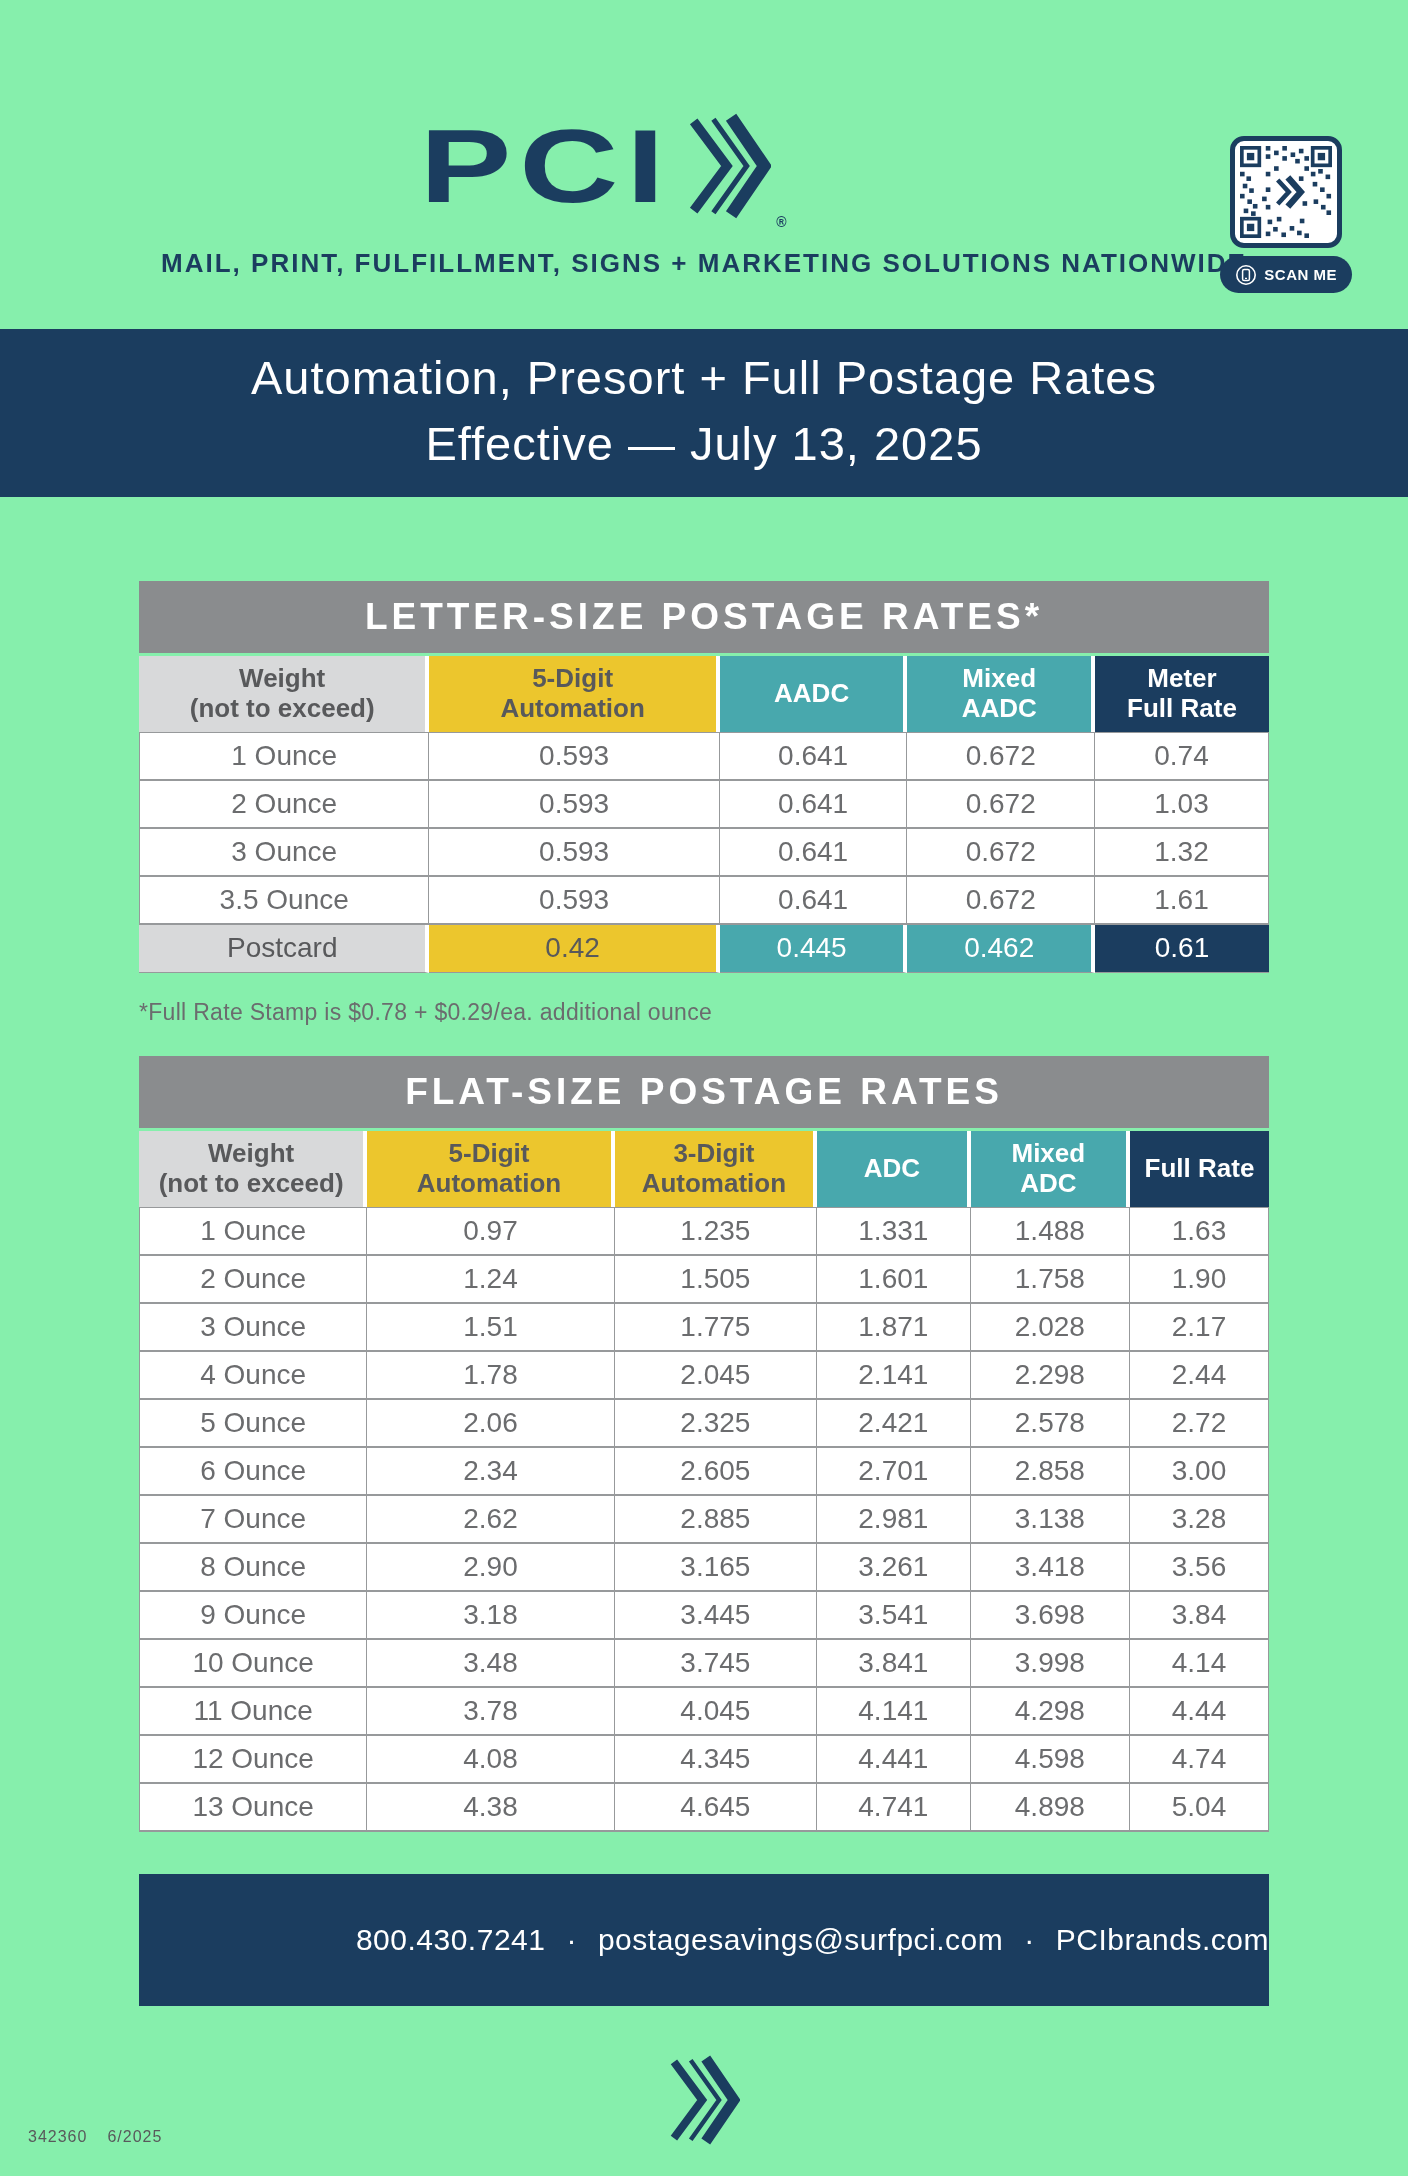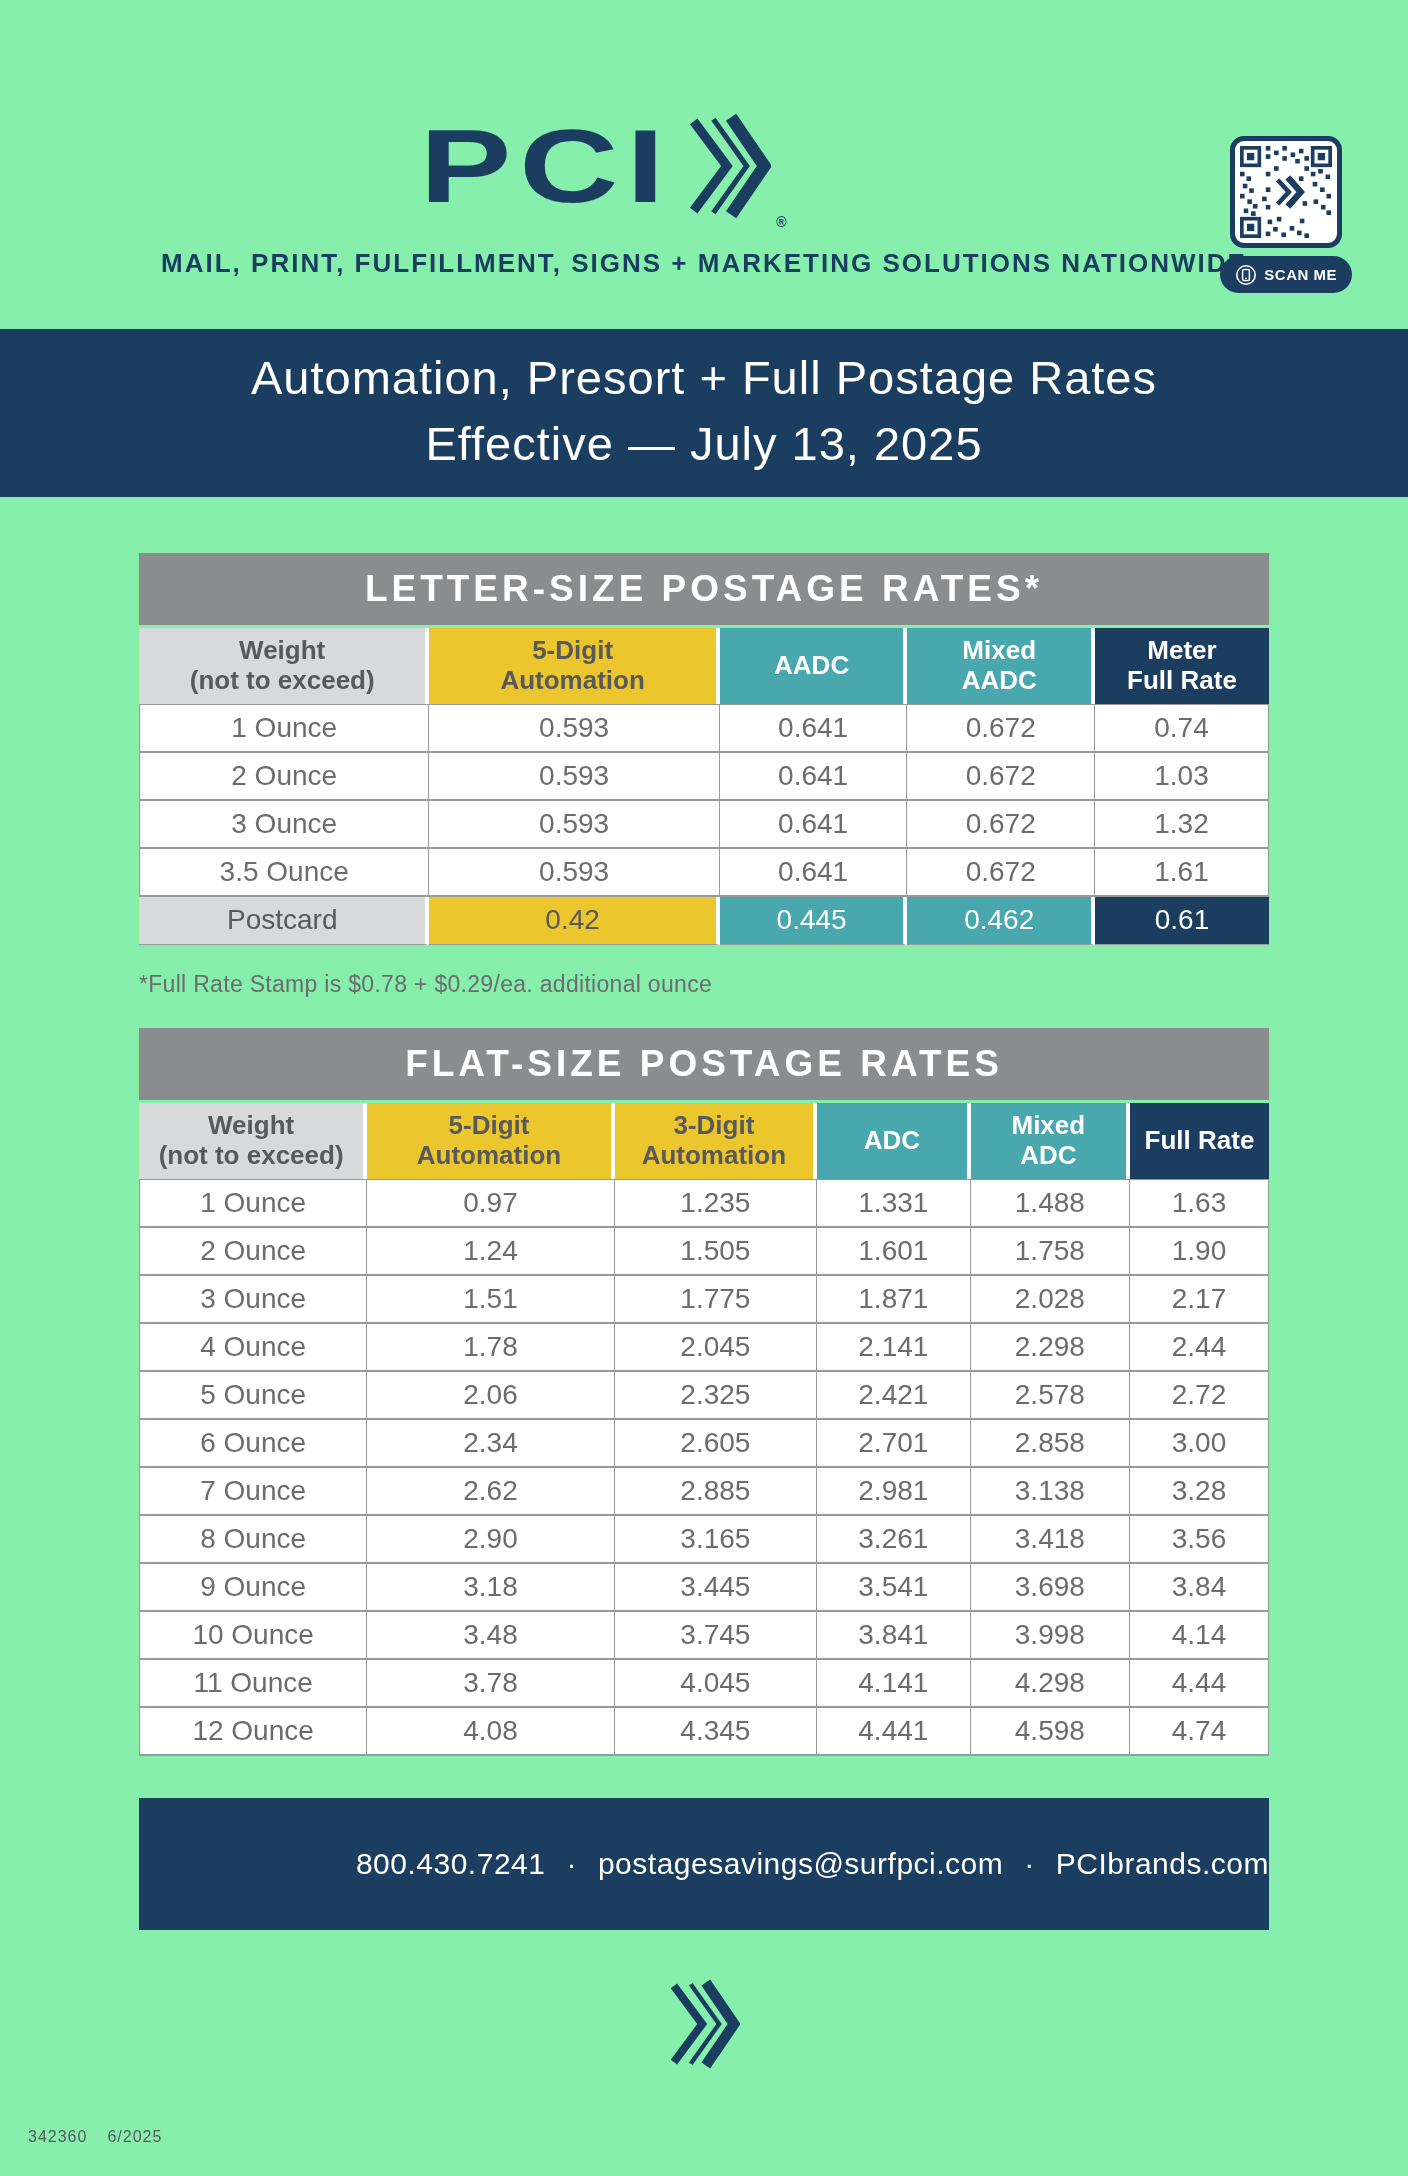--- a/index.html
+++ b/index.html
@@ -19,21 +19,21 @@
   .qr-box { width:92px; height:92px; border:5px solid #1b3d5f; border-radius:14px; background:#fff; padding:5px; }
   .scan-pill { margin-top:8px; display:flex; align-items:center; gap:7px; background:#1b3d5f; color:#fff;
                border-radius:20px; height:37px; padding:0 15px; font-size:15px; font-weight:700; letter-spacing:0.5px; }
 
   
   .banner { margin-top:50px; background:#1b3d5f; color:#ffffff; text-align:center;
             padding:16px 0 20px; font-size:47px; font-weight:300; letter-spacing:1px; line-height:1.4; }
 
   
   .rate-table { width:1130px; margin:0 auto; }
-  .mt-table1 { margin-top:56px; }
+  .mt-table1 { margin-top:84px; }
   .mt-table2 { margin-top:30px; }
   .table-title { height:72px; line-height:72px; background:#8a8c8e; color:#fff; text-align:center;
                  font-size:37px; font-weight:700; letter-spacing:4px; }
   .thead { display:flex; margin-top:3px; }
   .th { box-sizing:border-box; height:76px; display:flex; flex-direction:column; justify-content:center;
         align-items:center; text-align:center; font-weight:700; font-size:26px; line-height:1.12;
         white-space:pre-line; border-right:4px solid #fff; }
   .th:last-child { border-right:none; }
   .tbody { border-top:1px solid #97999b; }
   .trow { display:flex; }
@@ -328,20 +328,28 @@
         <div class="td ft-c6">4.44</div>
       </div>
       <div class="trow">
         <div class="td ft-c1">12 Ounce</div>
         <div class="td ft-c2">4.08</div>
         <div class="td ft-c3">4.345</div>
         <div class="td ft-c4">4.441</div>
         <div class="td ft-c5">4.598</div>
         <div class="td ft-c6">4.74</div>
       </div>
+      <div class="trow">
+        <div class="td ft-c1">13 Ounce</div>
+        <div class="td ft-c2">4.38</div>
+        <div class="td ft-c3">4.645</div>
+        <div class="td ft-c4">4.741</div>
+        <div class="td ft-c5">4.898</div>
+        <div class="td ft-c6">5.04</div>
+      </div>
     </div>
   </section>
 
   <div class="footer-bar">
     <span>800.430.7241</span>
     <span>·</span>
     <span>postagesavings@surfpci.com</span>
     <span>·</span>
     <span>PCIbrands.com</span>
   </div>

